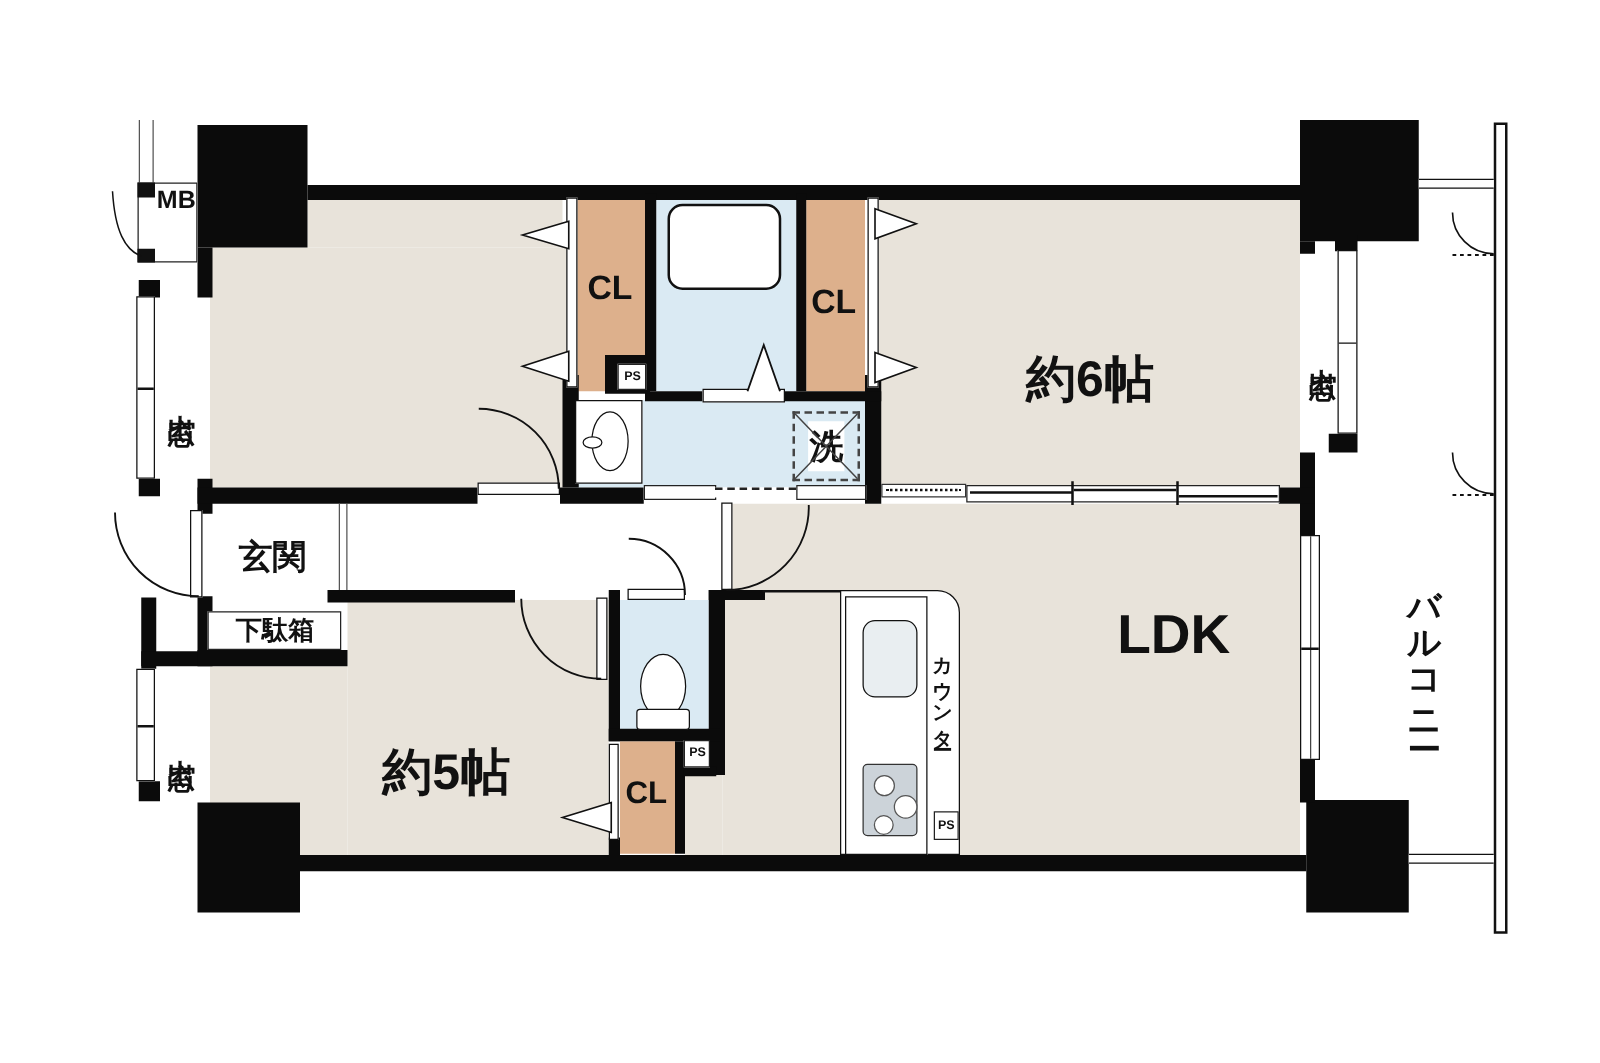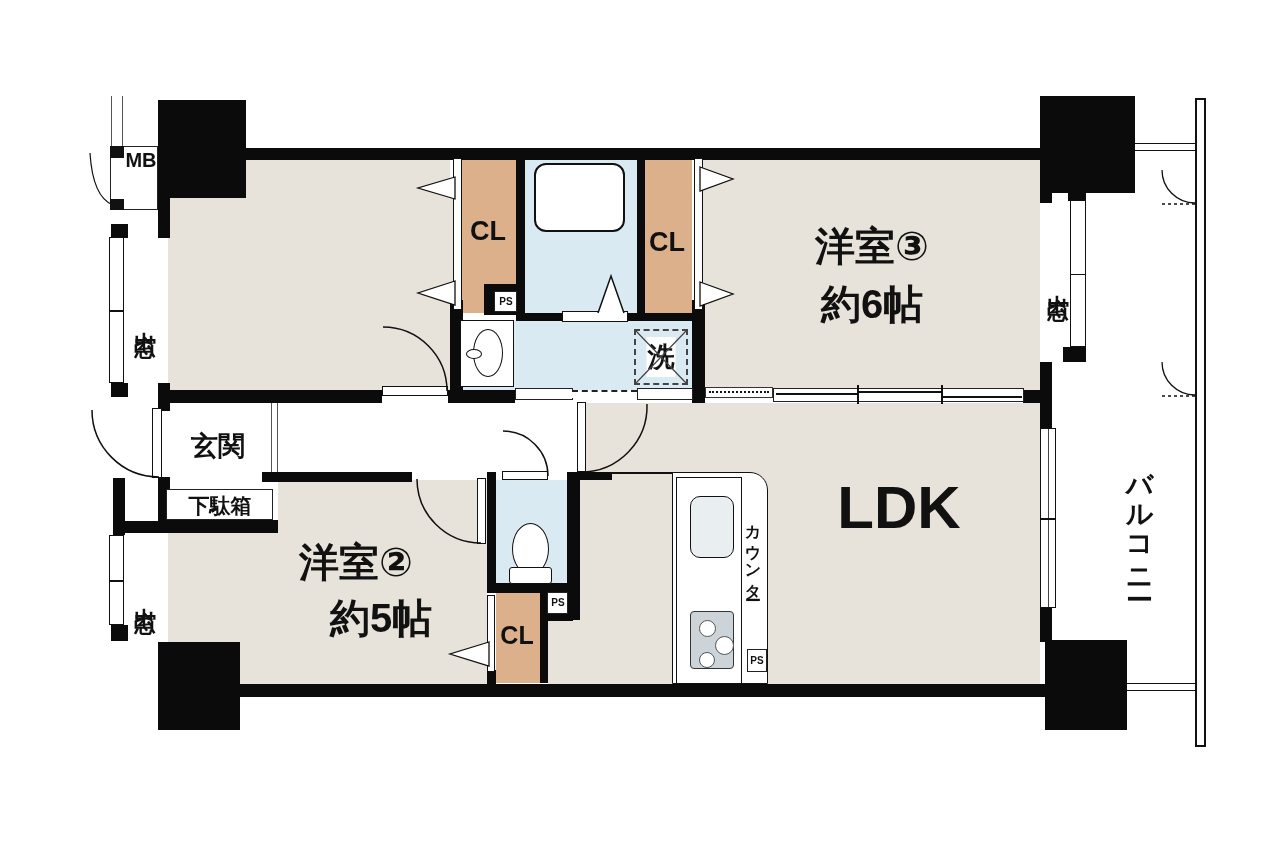--- a/index.html
+++ b/index.html
@@ -13,21 +13,21 @@
   .f-cl{background:#ddb08c;}
   .f-white{background:#ffffff;}
   .wall{position:absolute;background:#0b0b0b;}
   .box{position:absolute;background:#fff;border:1.5px solid #111;box-sizing:border-box;}
   .thinbox{position:absolute;background:#fff;border:1px solid #222;box-sizing:border-box;}
   .lbl{position:absolute;transform:translate(-50%,-50%);white-space:nowrap;line-height:1;
        font-weight:600;letter-spacing:0px;}
   .vlbl{position:absolute;transform:translate(-50%,-50%);writing-mode:vertical-rl;
         text-orientation:upright;line-height:1;font-weight:600;letter-spacing:2px;white-space:nowrap;}
   .big{font-size:40px;}
-  .ldk-big{font-size:60px;font-weight:600;}
+  .ldk-big{font-size:44px;font-weight:600;margin-left:40px;}
   .cl-lbl{font-size:27px;font-weight:600;}
   .ps-lbl{font-size:10px;font-weight:600;}
   .tick{position:absolute;background:#111;}
   svg.overlay{position:absolute;left:0;top:0;pointer-events:none;}
   .leaf{position:absolute;background:#fff;border:1.3px solid #111;box-sizing:border-box;}
   .win{position:absolute;background:#fff;border:1.5px solid #111;box-sizing:border-box;}
   .win .mid{position:absolute;left:0;right:0;top:50%;height:1.5px;background:#111;}
   .win .vline{position:absolute;top:0;bottom:0;left:50%;width:1px;background:#444;}
   .dashbar{position:absolute;background:#fff;border-top:2px dashed #222;box-sizing:border-box;}
   .dotbar{position:absolute;background:#fff;border:1px solid #333;box-sizing:border-box;}
@@ -192,24 +192,22 @@
     <path d="M 1162 362 A 33 33 0 0 0 1195 395" fill="none" stroke="#111" stroke-width="1.3"></path>
     <line x1="1162" y1="396" x2="1195" y2="396" stroke="#111" stroke-width="1.5" stroke-dasharray="3 3"></line>
     <path d="M 636 331 L 686 383 M 686 331 L 636 383" fill="none" stroke="#444" stroke-width="1.2"></path>
     <polygon points="455,177 418,188 455,199" fill="#fff" stroke="#111" stroke-width="1.3"></polygon>
     <polygon points="455,281 418,293 455,305" fill="#fff" stroke="#111" stroke-width="1.3"></polygon>
     <polygon points="700,167 733,179 700,191" fill="#fff" stroke="#111" stroke-width="1.3"></polygon>
     <polygon points="700,282 733,294 700,306" fill="#fff" stroke="#111" stroke-width="1.3"></polygon>
     <polygon points="489,642 450,654 489,666" fill="#fff" stroke="#111" stroke-width="1.3"></polygon>
   </svg>
 
-  <div class="lbl big" style="left:872px;top:246px;">洋室③</div>
   <div class="lbl big" style="left:872px;top:304px;">約6帖</div>
-  <div class="lbl big" style="left:356px;top:562px;">洋室②</div>
-  <div class="lbl big" style="left:357px;top:618px;margin-left:24px;">約5帖</div>
+  <div class="lbl big" style="left:357px;top:618px;">約5帖</div>
   <div class="lbl ldk-big" style="left:899px;top:508px;">LDK</div>
   <div class="lbl" style="left:218px;top:446px;font-size:27px;">玄関</div>
   <div class="lbl" style="left:220px;top:505px;font-size:21px;">下駄箱</div>
   <div class="lbl cl-lbl" style="left:488px;top:231px;">CL</div>
   <div class="lbl cl-lbl" style="left:667px;top:242px;">CL</div>
   <div class="lbl" style="left:517px;top:635px;font-size:25px;font-weight:600;">CL</div>
   <div class="lbl ps-lbl" style="left:506px;top:302px;">PS</div>
   <div class="lbl ps-lbl" style="left:558px;top:603px;">PS</div>
   <div class="lbl ps-lbl" style="left:757px;top:661px;">PS</div>
   <div class="lbl" style="left:141px;top:160px;font-size:20px;font-weight:600;">MB</div>

